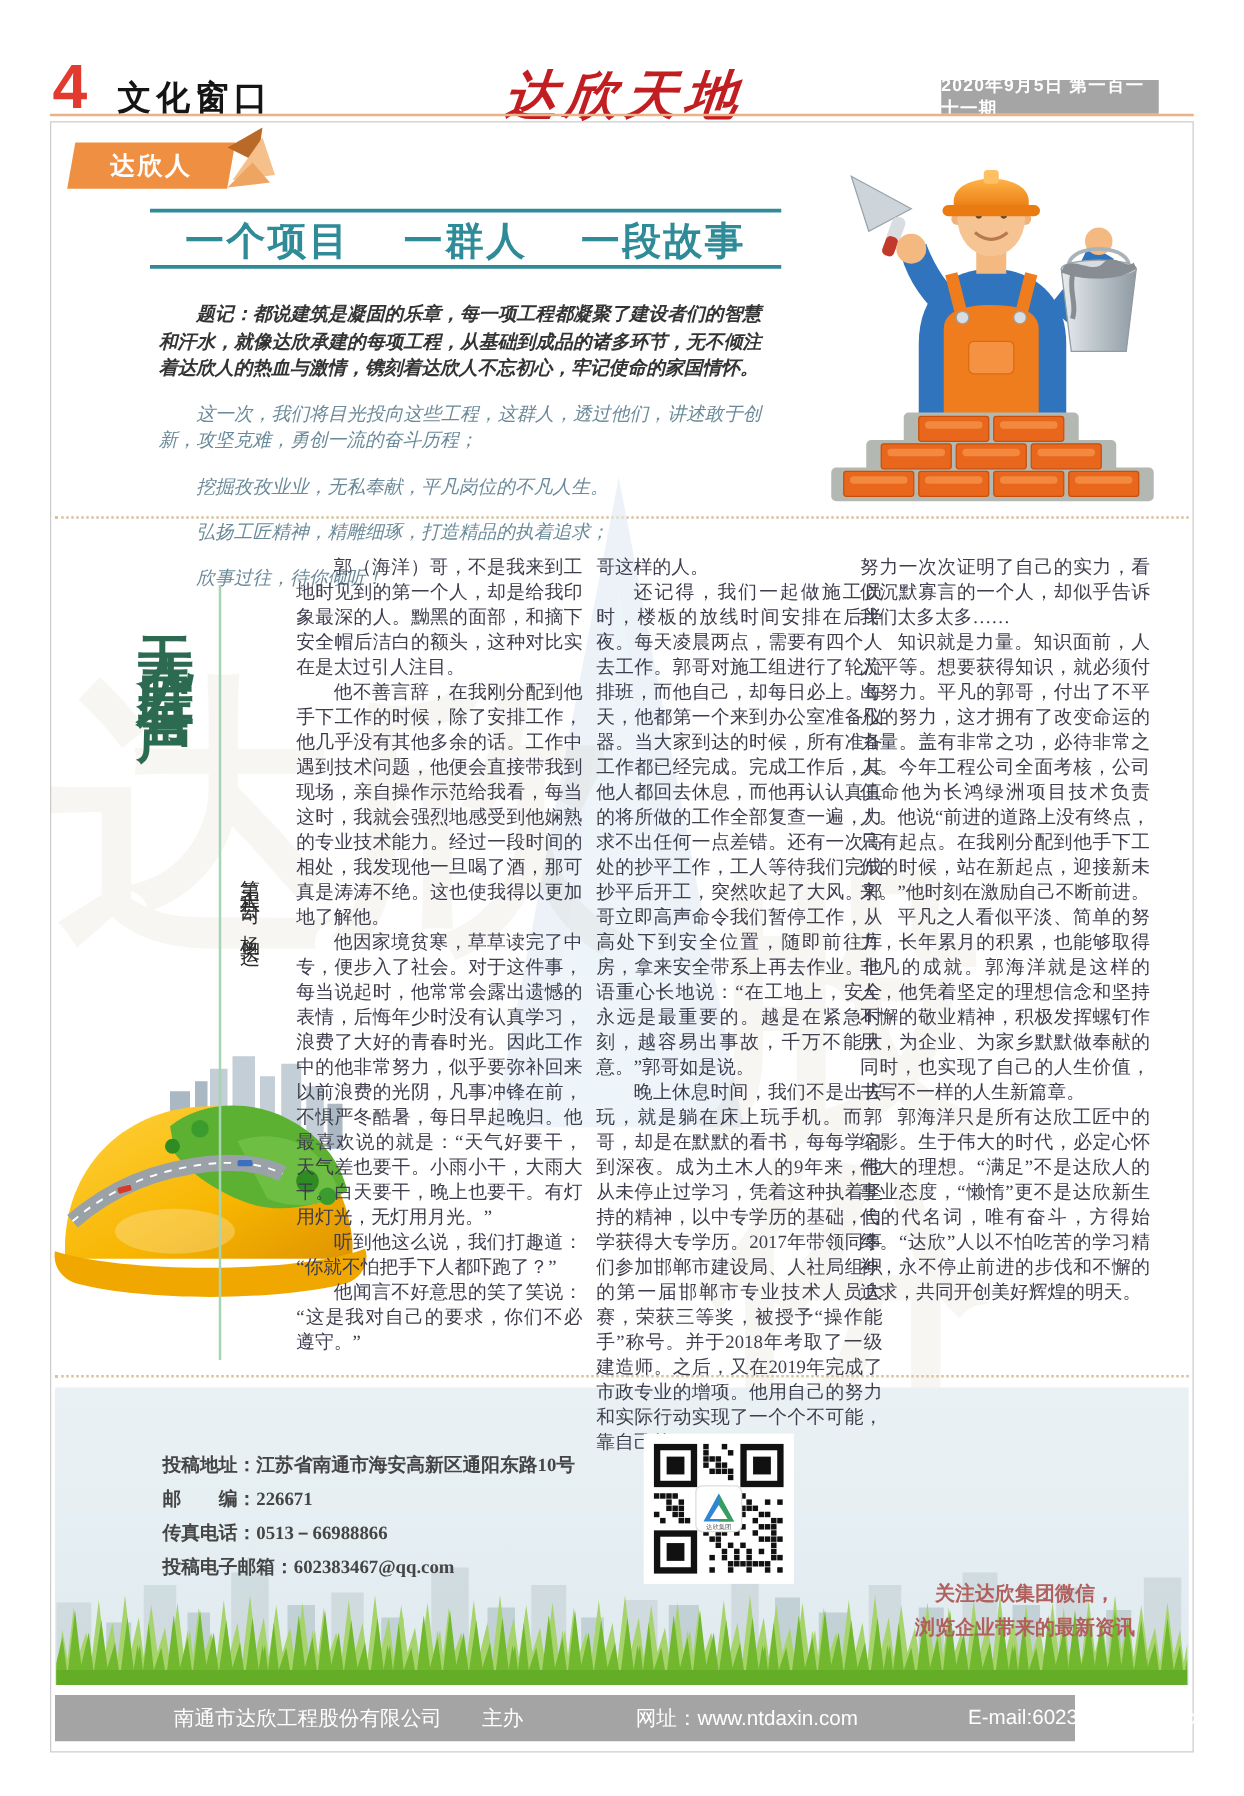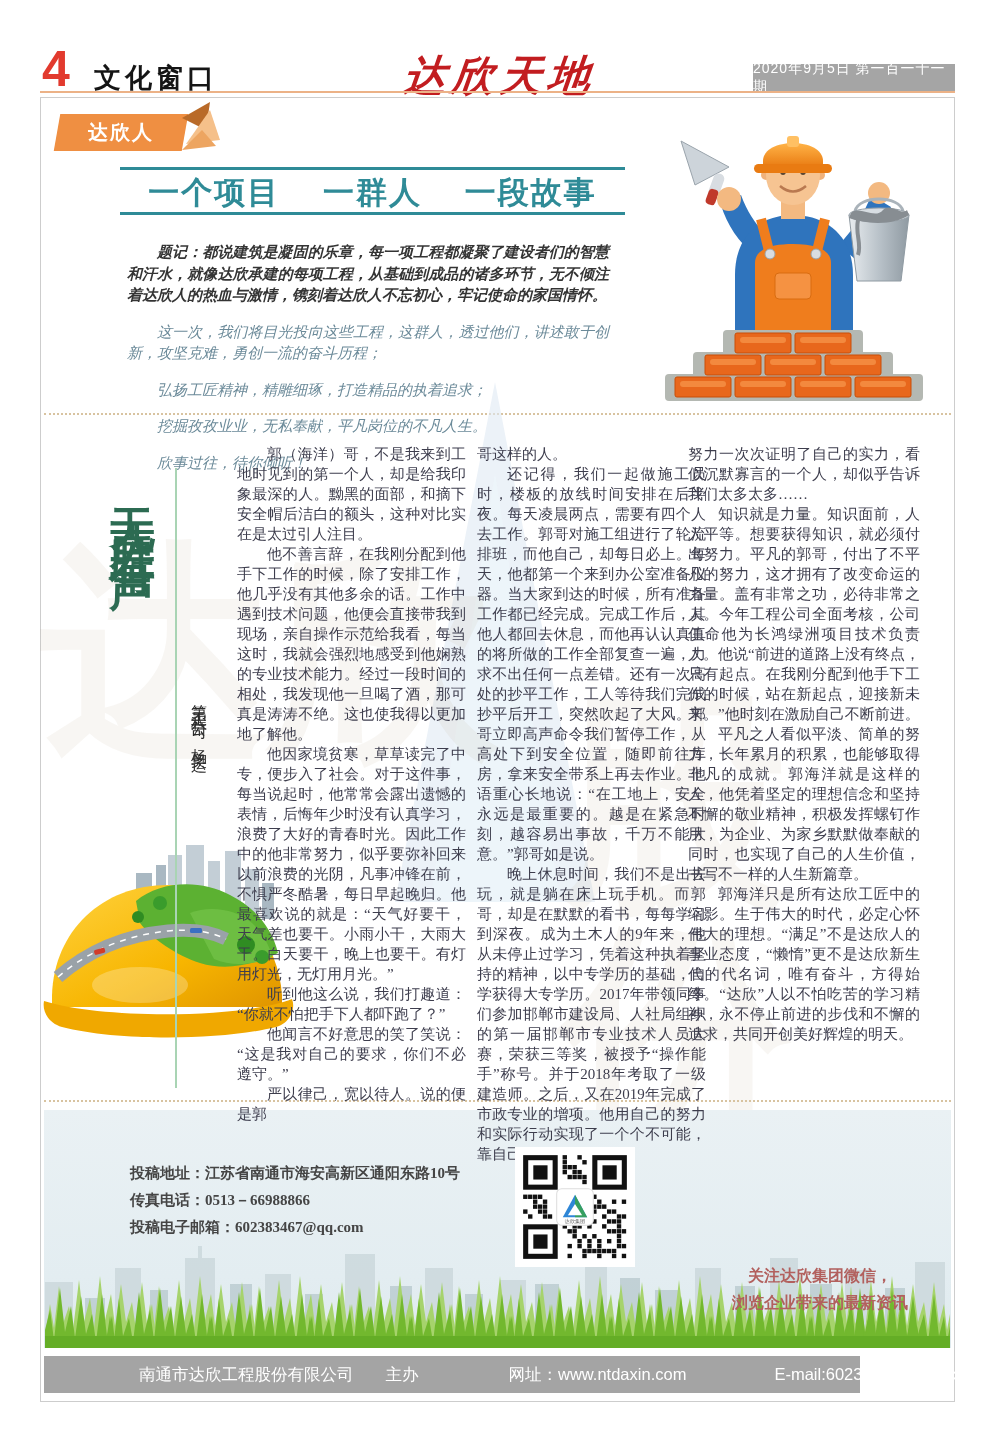--- a/index.html
+++ b/index.html
@@ -6,22 +6,22 @@
   .page{position:relative;width:995px;height:1437px;background:#fff;overflow:hidden;
         font-family:"Liberation Serif","DejaVu Serif",serif;}
   .abs{position:absolute;}
 
   
   .pg-num{left:42px;top:44px;font-family:"Liberation Sans","DejaVu Sans",sans-serif;
           font-size:50px;font-weight:bold;color:#e23a2e;line-height:1;}
   .section-title{left:94px;top:60px;font-size:27px;font-weight:bold;color:#151515;letter-spacing:4px;}
   .masthead{left:345px;top:48px;width:310px;text-align:center;font-size:42px;font-weight:bold;
             font-style:italic;color:#c21d20;letter-spacing:6px;transform:skewX(-6deg);}
-  .date-box{left:753px;top:64px;width:202px;height:27px;background:#a5a5a5;color:#fff;
-            font-family:"Liberation Sans","DejaVu Sans",sans-serif;font-size:14px;font-weight:normal;
+  .date-box{left:753px;top:64px;width:174px;height:27px;background:#a5a5a5;color:#fff;
+            font-family:"Liberation Sans","DejaVu Sans",sans-serif;font-size:14px;font-weight:bold;
             display:flex;align-items:center;justify-content:center;letter-spacing:1px;}
   .header-rule{left:40px;top:91px;width:915px;height:2px;background:#ecb287;}
 
   
   .content-box{left:40px;top:97px;width:913px;height:1303px;border:1px solid #cdcdcd;background:#fff;}
 
   
   .tag{left:57px;top:114px;width:128px;height:37px;background:#ef8f42;transform:skewX(-10deg);
        display:flex;align-items:center;justify-content:center;z-index:3;}
   .tag span{transform:skewX(10deg);color:#fff;font-size:20px;font-weight:bold;
@@ -177,22 +177,22 @@
     </g>
   </svg>
 
   <div class="abs hl-line" style="top:167px"></div>
   <div class="abs headline">一个项目　 一群人　 一段故事</div>
   <div class="abs hl-line" style="top:212px"></div>
 
   <div class="abs intro-block">
     <p class="preface">题记：都说建筑是凝固的乐章，每一项工程都凝聚了建设者们的智慧和汗水，就像达欣承建的每项工程，从基础到成品的诸多环节，无不倾注着达欣人的热血与激情，镌刻着达欣人不忘初心，牢记使命的家国情怀。</p>
     <p class="intro-line">这一次，我们将目光投向这些工程，这群人，透过他们，讲述敢于创新，攻坚克难，勇创一流的奋斗历程；</p>
+    <p class="intro-line">挖掘孜孜业业，无私奉献，平凡岗位的不凡人生。</p>
     <p class="intro-line">弘扬工匠精神，精雕细琢，打造精品的执着追求；</p>
-    <p class="intro-line">挖掘孜孜业业，无私奉献，平凡岗位的不凡人生。</p>
     <p class="intro-line">欣事过往，待你倾听！</p>
   </div>
 
   <div class="abs dotted-sep" style="top:413px"></div>
 
   <svg class="abs wm-tri" style="left:390px;top:382px" width="210" height="520" viewBox="0 0 210 520">
     <polygon points="105,0 205,520 5,520" fill="#dfeaf4" opacity="0.6"></polygon>
     <polygon points="105,90 170,520 40,520" fill="#eef5fa" opacity="0.8"></polygon>
   </svg>
   <div class="abs wm-char" style="left:40px;top:540px">达欣</div>
@@ -236,40 +236,40 @@
     <path d="M4,158 C60,176 200,176 252,156 C256,166 250,180 236,184 C180,198 76,198 22,184 C8,180 2,168 4,158 Z" fill="#f0a800"></path>
     <ellipse cx="100" cy="142" rx="48" ry="18" fill="#ffffff" opacity="0.25"></ellipse>
   </svg>
 
   <div class="abs col col1">
     <p>郭（海洋）哥，不是我来到工地时见到的第一个人，却是给我印象最深的人。黝黑的面部，和摘下安全帽后洁白的额头，这种对比实在是太过引人注目。</p>
     <p>他不善言辞，在我刚分配到他手下工作的时候，除了安排工作，他几乎没有其他多余的话。工作中遇到技术问题，他便会直接带我到现场，亲自操作示范给我看，每当这时，我就会强烈地感受到他娴熟的专业技术能力。经过一段时间的相处，我发现他一旦喝了酒，那可真是涛涛不绝。这也使我得以更加地了解他。</p>
     <p>他因家境贫寒，草草读完了中专，便步入了社会。对于这件事，每当说起时，他常常会露出遗憾的表情，后悔年少时没有认真学习，浪费了大好的青春时光。因此工作中的他非常努力，似乎要弥补回来以前浪费的光阴，凡事冲锋在前，不惧严冬酷暑，每日早起晚归。他最喜欢说的就是：“天气好要干，天气差也要干。小雨小干，大雨大干。白天要干，晚上也要干。有灯用灯光，无灯用月光。”</p>
     <p>听到他这么说，我们打趣道：“你就不怕把手下人都吓跑了？”</p>
     <p>他闻言不好意思的笑了笑说：“这是我对自己的要求，你们不必遵守。”</p>
-    <p>严以律己，宽以待人。说的便是郭</p>
   </div>
   <div class="abs col col2">
     <p class="cont">哥这样的人。</p>
     <p>还记得，我们一起做施工员时，楼板的放线时间安排在后半夜。每天凌晨两点，需要有四个人去工作。郭哥对施工组进行了轮流排班，而他自己，却每日必上。每天，他都第一个来到办公室准备仪器。当大家到达的时候，所有准备工作都已经完成。完成工作后，其他人都回去休息，而他再认认真真的将所做的工作全部复查一遍，力求不出任何一点差错。还有一次高处的抄平工作，工人等待我们完成抄平后开工，突然吹起了大风。郭哥立即高声命令我们暂停工作，从高处下到安全位置，随即前往库房，拿来安全带系上再去作业。他语重心长地说：“在工地上，安全永远是最重要的。越是在紧急时刻，越容易出事故，千万不能大意。”郭哥如是说。</p>
     <p>晚上休息时间，我们不是出去玩，就是躺在床上玩手机。而郭哥，却是在默默的看书，每每学习到深夜。成为土木人的9年来，他从未停止过学习，凭着这种执着坚持的精神，以中专学历的基础，自学获得大专学历。2017年带领同事们参加邯郸市建设局、人社局组织的第一届邯郸市专业技术人员大赛，荣获三等奖，被授予“操作能手”称号。并于2018年考取了一级建造师。之后，又在2019年完成了市政专业的增项。他用自己的努力和实际行动实现了一个个不可能，靠自己的</p>
   </div>
   <div class="abs col col3">
     <p class="cont">努力一次次证明了自己的实力，看似沉默寡言的一个人，却似乎告诉我们太多太多……</p>
     <p>知识就是力量。知识面前，人人平等。想要获得知识，就必须付出努力。平凡的郭哥，付出了不平凡的努力，这才拥有了改变命运的力量。盖有非常之功，必待非常之人。今年工程公司全面考核，公司任命他为长鸿绿洲项目技术负责人。他说“前进的道路上没有终点，只有起点。在我刚分配到他手下工作的时候，站在新起点，迎接新未来。”他时刻在激励自己不断前进。</p>
     <p>平凡之人看似平淡、简单的努力，长年累月的积累，也能够取得非凡的成就。郭海洋就是这样的人，他凭着坚定的理想信念和坚持不懈的敬业精神，积极发挥螺钉作用，为企业、为家乡默默做奉献的同时，也实现了自己的人生价值，书写不一样的人生新篇章。</p>
     <p>郭海洋只是所有达欣工匠中的缩影。生于伟大的时代，必定心怀伟大的理想。“满足”不是达欣人的事业态度，“懒惰”更不是达欣新生代的代名词，唯有奋斗，方得始终。“达欣”人以不怕吃苦的学习精神，永不停止前进的步伐和不懈的追求，共同开创美好辉煌的明天。</p>
   </div>
 
   <div class="abs dotted-sep" style="top:1100px"></div>
 
   <div class="abs footer-box"></div>
 
   <div class="abs contact">
     <div class="row"><span>投稿地址：</span><span>江苏省南通市海安高新区通阳东路10号</span></div>
+    <div class="row"><span>邮　　编：</span><span>226671</span></div>
     <div class="row"><span>传真电话：</span><span>0513－66988866</span></div>
     <div class="row"><span>投稿电子邮箱：</span><span>602383467@qq.com</span></div>
   </div>
 
   <div class="abs qr-wrap">
     <svg width="120" height="120" viewBox="0 0 118 118">
       <rect x="0" y="0" width="118" height="118" fill="#fff"></rect>
       <g fill="#111">
         <rect x="8" y="8" width="34" height="34"></rect>
           <rect x="76" y="8" width="34" height="34"></rect>

